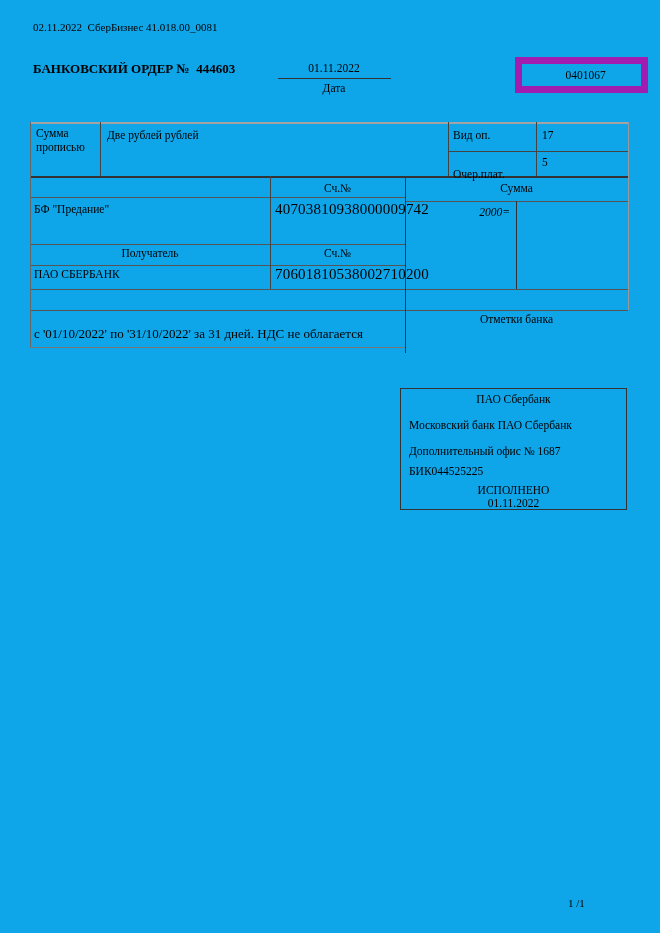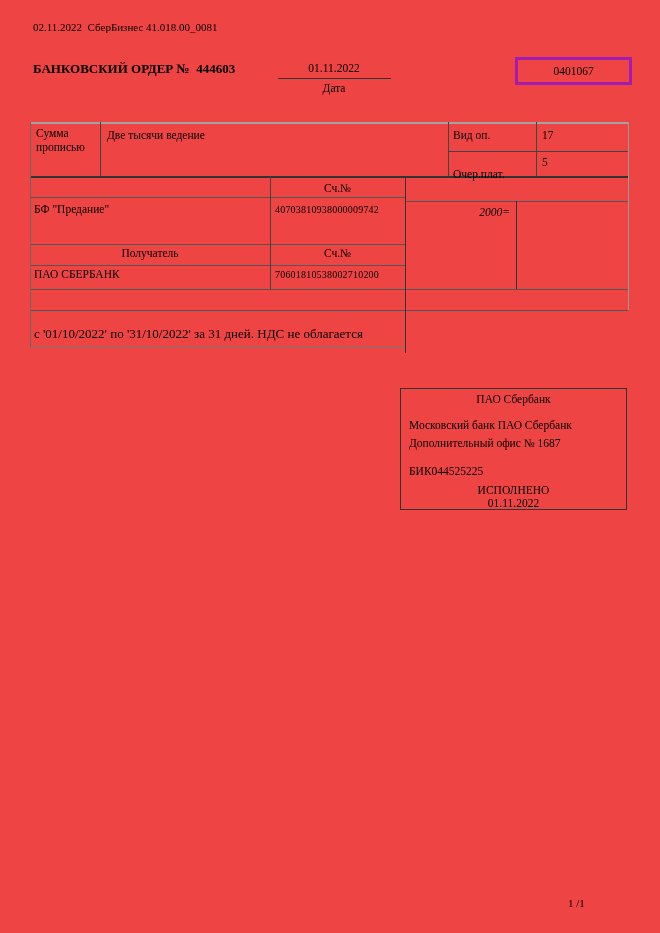--- a/index.html
+++ b/index.html
@@ -1,31 +1,31 @@
 <!DOCTYPE html>
 <html><head>
 <meta charset="utf-8">
 <style>
   html,body { margin:0; padding:0; background:#ffffff; }
   .page {
-    position:relative; width:660px; height:933px; background:#ef4444;
+    position:relative; width:660px; height:933px; background:#0ea5e9;
     font-family:"Liberation Serif","DejaVu Serif",serif; color:#000;
     overflow:hidden;
   }
   .t { position:absolute; font-size:11.5px; line-height:13px; white-space:pre; }
   .c { text-align:center; }
   .r { text-align:right;font-style:italic; }
   .b { font-weight:bold; }
   .wrap { white-space:normal; }
   .sm { font-size:11px; }
-  .num { font-size:10px; letter-spacing:0.2px; }
+  .num { font-size:15px; letter-spacing:0.2px; }
   .hl, .vl { position:absolute; }
   .formbox {
     position:absolute; left:515px; top:57px; width:111px; height:22px;
-    border:3px solid #a21caf; text-align:center; line-height:22px; font-size:11.5px;
+    border:7px solid #a21caf; text-align:center; line-height:22px; font-size:11.5px;padding-left:8px;
   }
   .stamp {
     position:absolute; left:400px; top:388px; width:225px; height:120px;
     border:1.5px solid #333;
   }
   .stamp .t { font-size:11.5px; }
 </style>
 </head>
 <body>
 
@@ -53,43 +53,45 @@
   <div class="vl" style="left:30px; top:122px; width:1px; height:225px; background:#666;"></div>
   <div class="vl" style="left:100px; top:122px; width:1px; height:54px; background:#444;"></div>
   <div class="vl" style="left:448px; top:122px; width:1px; height:54px; background:#444;"></div>
   <div class="vl" style="left:536px; top:122px; width:1px; height:54px; background:#444;"></div>
   <div class="vl" style="left:628px; top:122px; width:1px; height:188px; background:#999;"></div>
   <div class="vl" style="left:270px; top:176px; width:1px; height:113px; background:#444;"></div>
   <div class="vl" style="left:405px; top:176px; width:1px; height:177px; background:#333;"></div>
   <div class="vl" style="left:516px; top:201px; width:1px; height:88px; background:#333;"></div>
 
   <div class="t wrap" style="left:36px; top:126px; width:62px; line-height:14px;">Сумма прописью</div>
-  <div class="t" style="left:107px; top:129px;">Две тысячи ведение</div>
+  <div class="t" style="left:107px; top:129px;">Две рублей рублей</div>
   <div class="t" style="left:453px; top:129px;">Вид оп.</div>
   <div class="t" style="left:542px; top:129px;">17</div>
   <div class="t" style="left:453px; top:156px;margin-top:12px;">Очер.плат.</div>
   <div class="t" style="left:542px; top:156px;">5</div>
 
   <div class="t c" style="left:270px; top:182px; width:135px;">Сч.№</div>
+  <div class="t c" style="left:405px; top:182px; width:223px;">Сумма</div>
   <div class="t" style="left:34px; top:203px;">БФ "Предание"</div>
   <div class="t num" style="left:275px; top:203px;">40703810938000009742</div>
   <div class="t r" style="left:405px; top:206px; width:105px;">2000=</div>
 
   <div class="t c" style="left:30px; top:247px; width:240px;">Получатель</div>
   <div class="t c" style="left:270px; top:247px; width:135px;">Сч.№</div>
   <div class="t" style="left:34px; top:268px;">ПАО СБЕРБАНК</div>
   <div class="t num" style="left:275px; top:268px;">70601810538002710200</div>
 
   <div class="t" style="left:34px; top:327px; font-size:13px;">с '01/10/2022' по '31/10/2022' за 31 дней. НДС не облагается</div>
 
+  <div class="t c" style="left:405px; top:313px; width:223px;">Отметки банка</div>
 
   <div class="stamp">
     <div class="t c" style="left:0; top:4px; width:100%;">ПАО Сбербанк</div>
     <div class="t" style="left:8px; top:30px;">Московский банк ПАО Сбербанк</div>
-    <div class="t" style="left:8px; top:48px;text-align:right;">Дополнительный офис № 1687</div>
+    <div class="t" style="left:8px; top:56px;text-align:right;">Дополнительный офис № 1687</div>
     <div class="t" style="left:8px; top:76px;">БИК044525225</div>
     <div class="t c" style="left:0; top:95px; width:100%;">ИСПОЛНЕНО</div>
     <div class="t c" style="left:0; top:108px; width:100%;">01.11.2022</div>
   </div>
 
   <div class="t sm" style="left:568px; top:897px;">1 /1</div>
 
 </div>
 
 </body></html>

